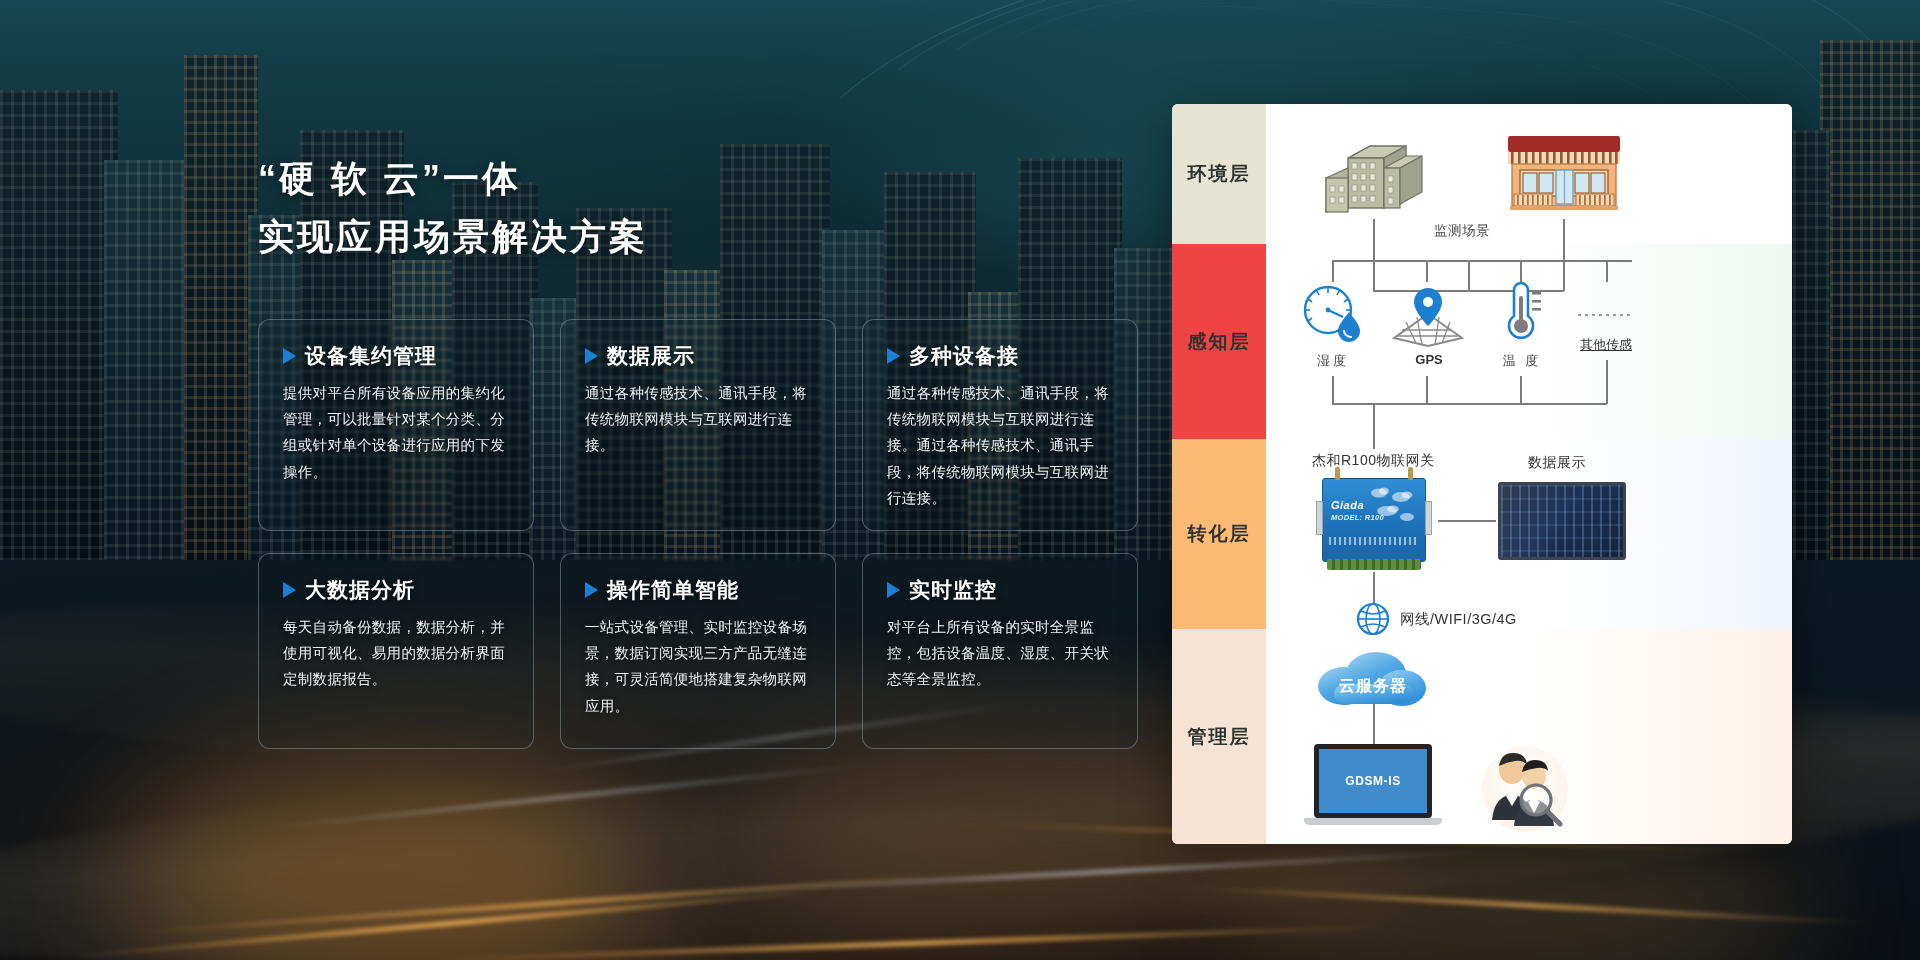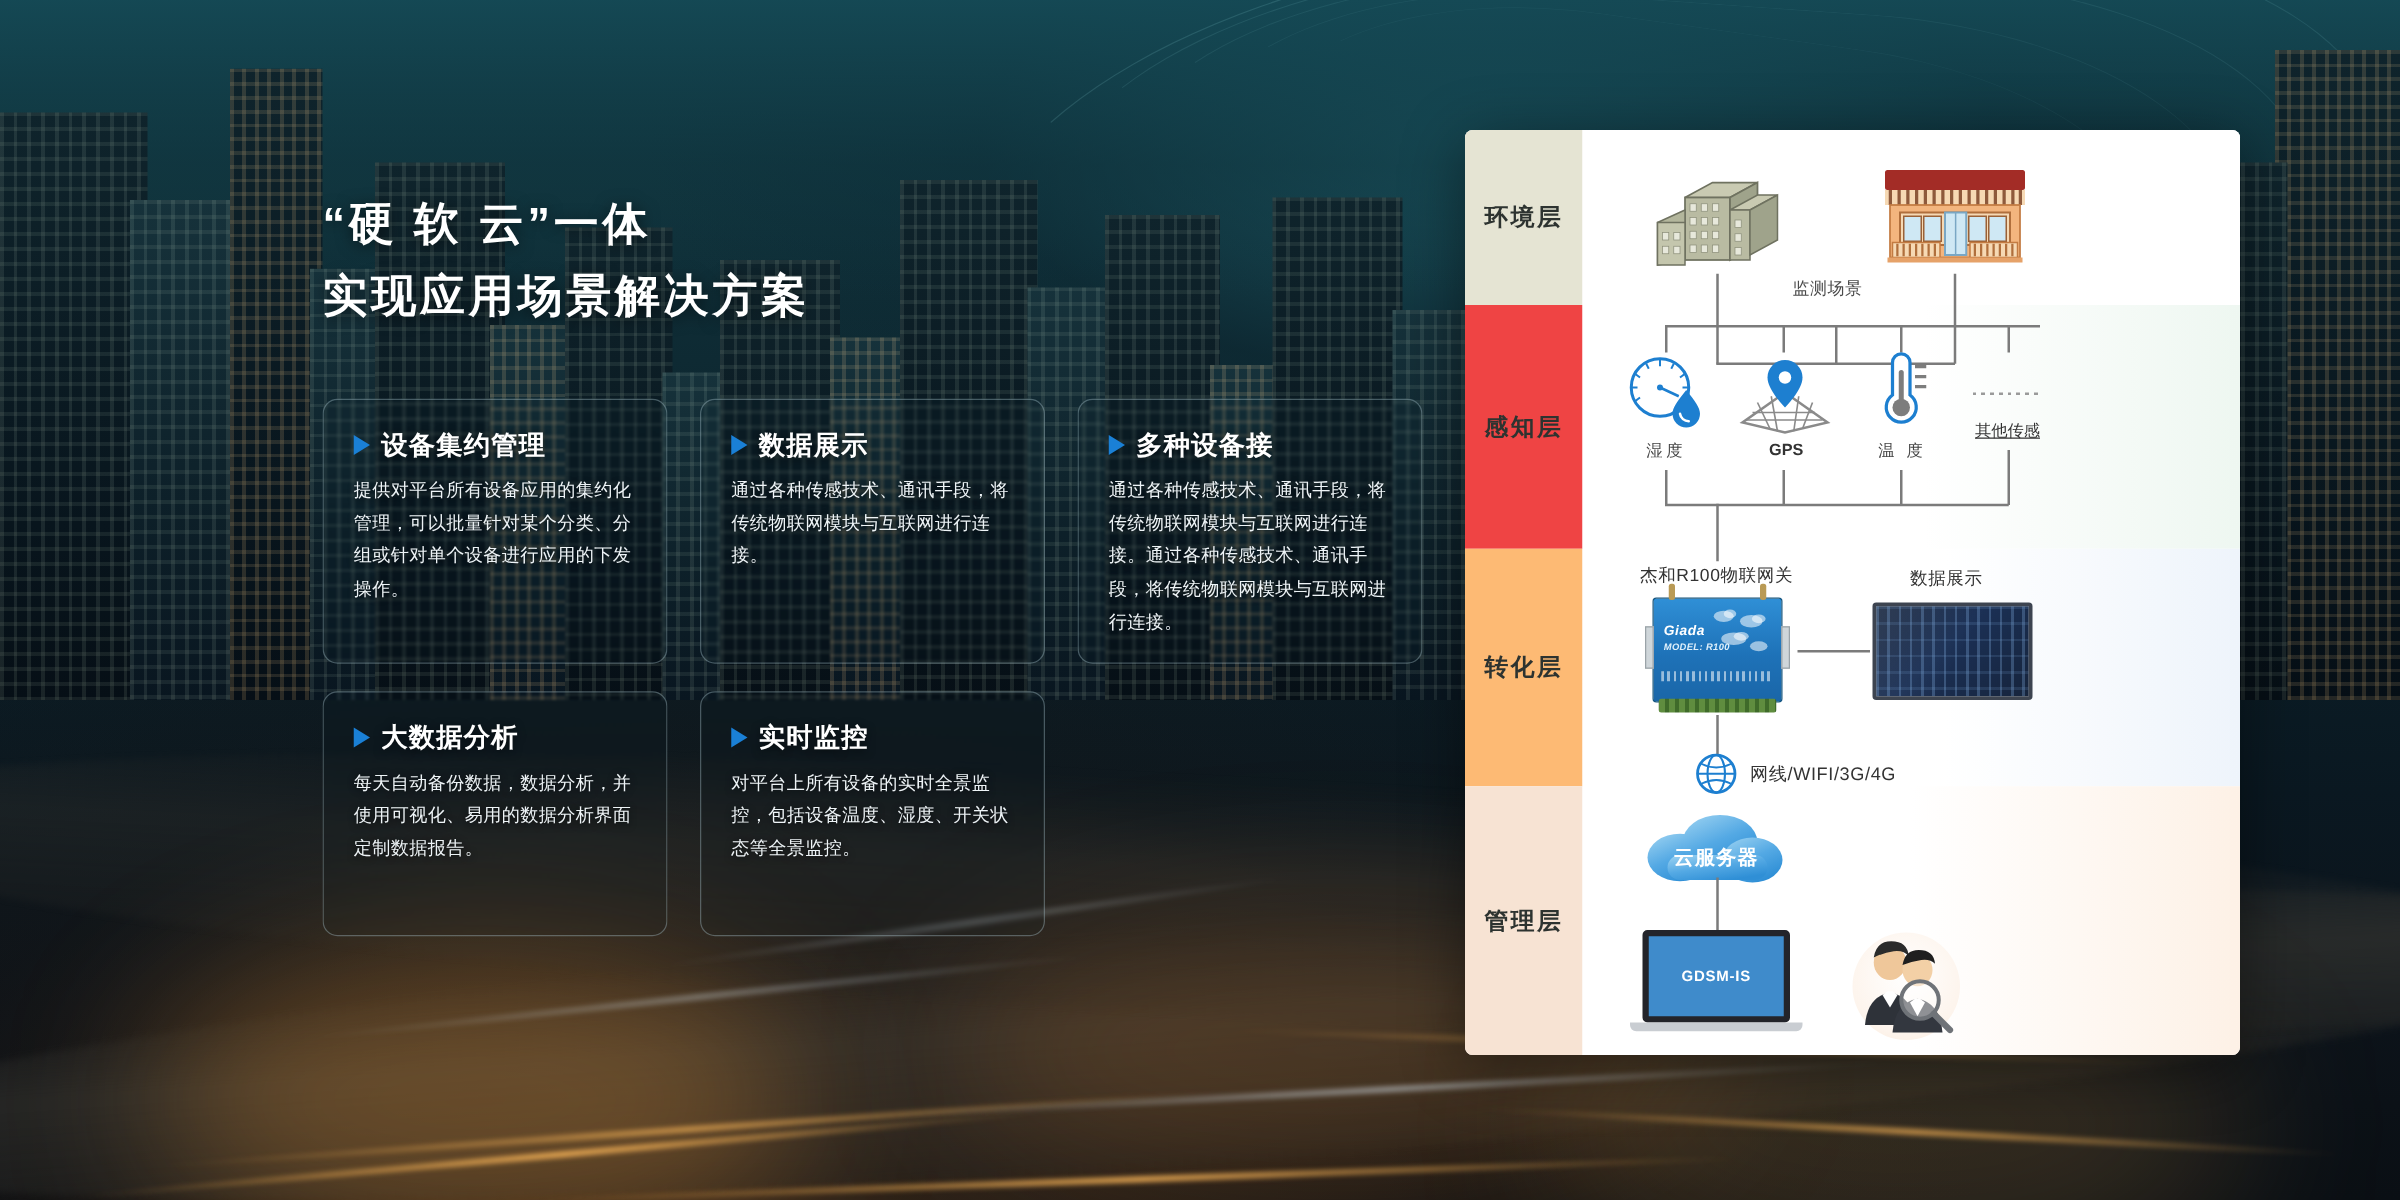--- a/index.html
+++ b/index.html
@@ -309,20 +309,27 @@
     </div>
 
     <div class="card">
       <div class="card-head">
         <div class="tri"></div>
         <div class="card-title">大数据分析</div>
       </div>
       <div class="card-body">每天自动备份数据，数据分析，并使用可视化、易用的数据分析界面定制数据报告。</div>
     </div>
 
+    <div class="card">
+      <div class="card-head">
+        <div class="tri"></div>
+        <div class="card-title">操作简单智能</div>
+      </div>
+      <div class="card-body">一站式设备管理、实时监控设备场景，数据订阅实现三方产品无缝连接，可灵活简便地搭建复杂物联网应用。</div>
+    </div>
 
     <div class="card">
       <div class="card-head">
         <div class="tri"></div>
         <div class="card-title">实时监控</div>
       </div>
       <div class="card-body">对平台上所有设备的实时全景监控，包括设备温度、湿度、开关状态等全景监控。</div>
     </div>
 
   </div>

